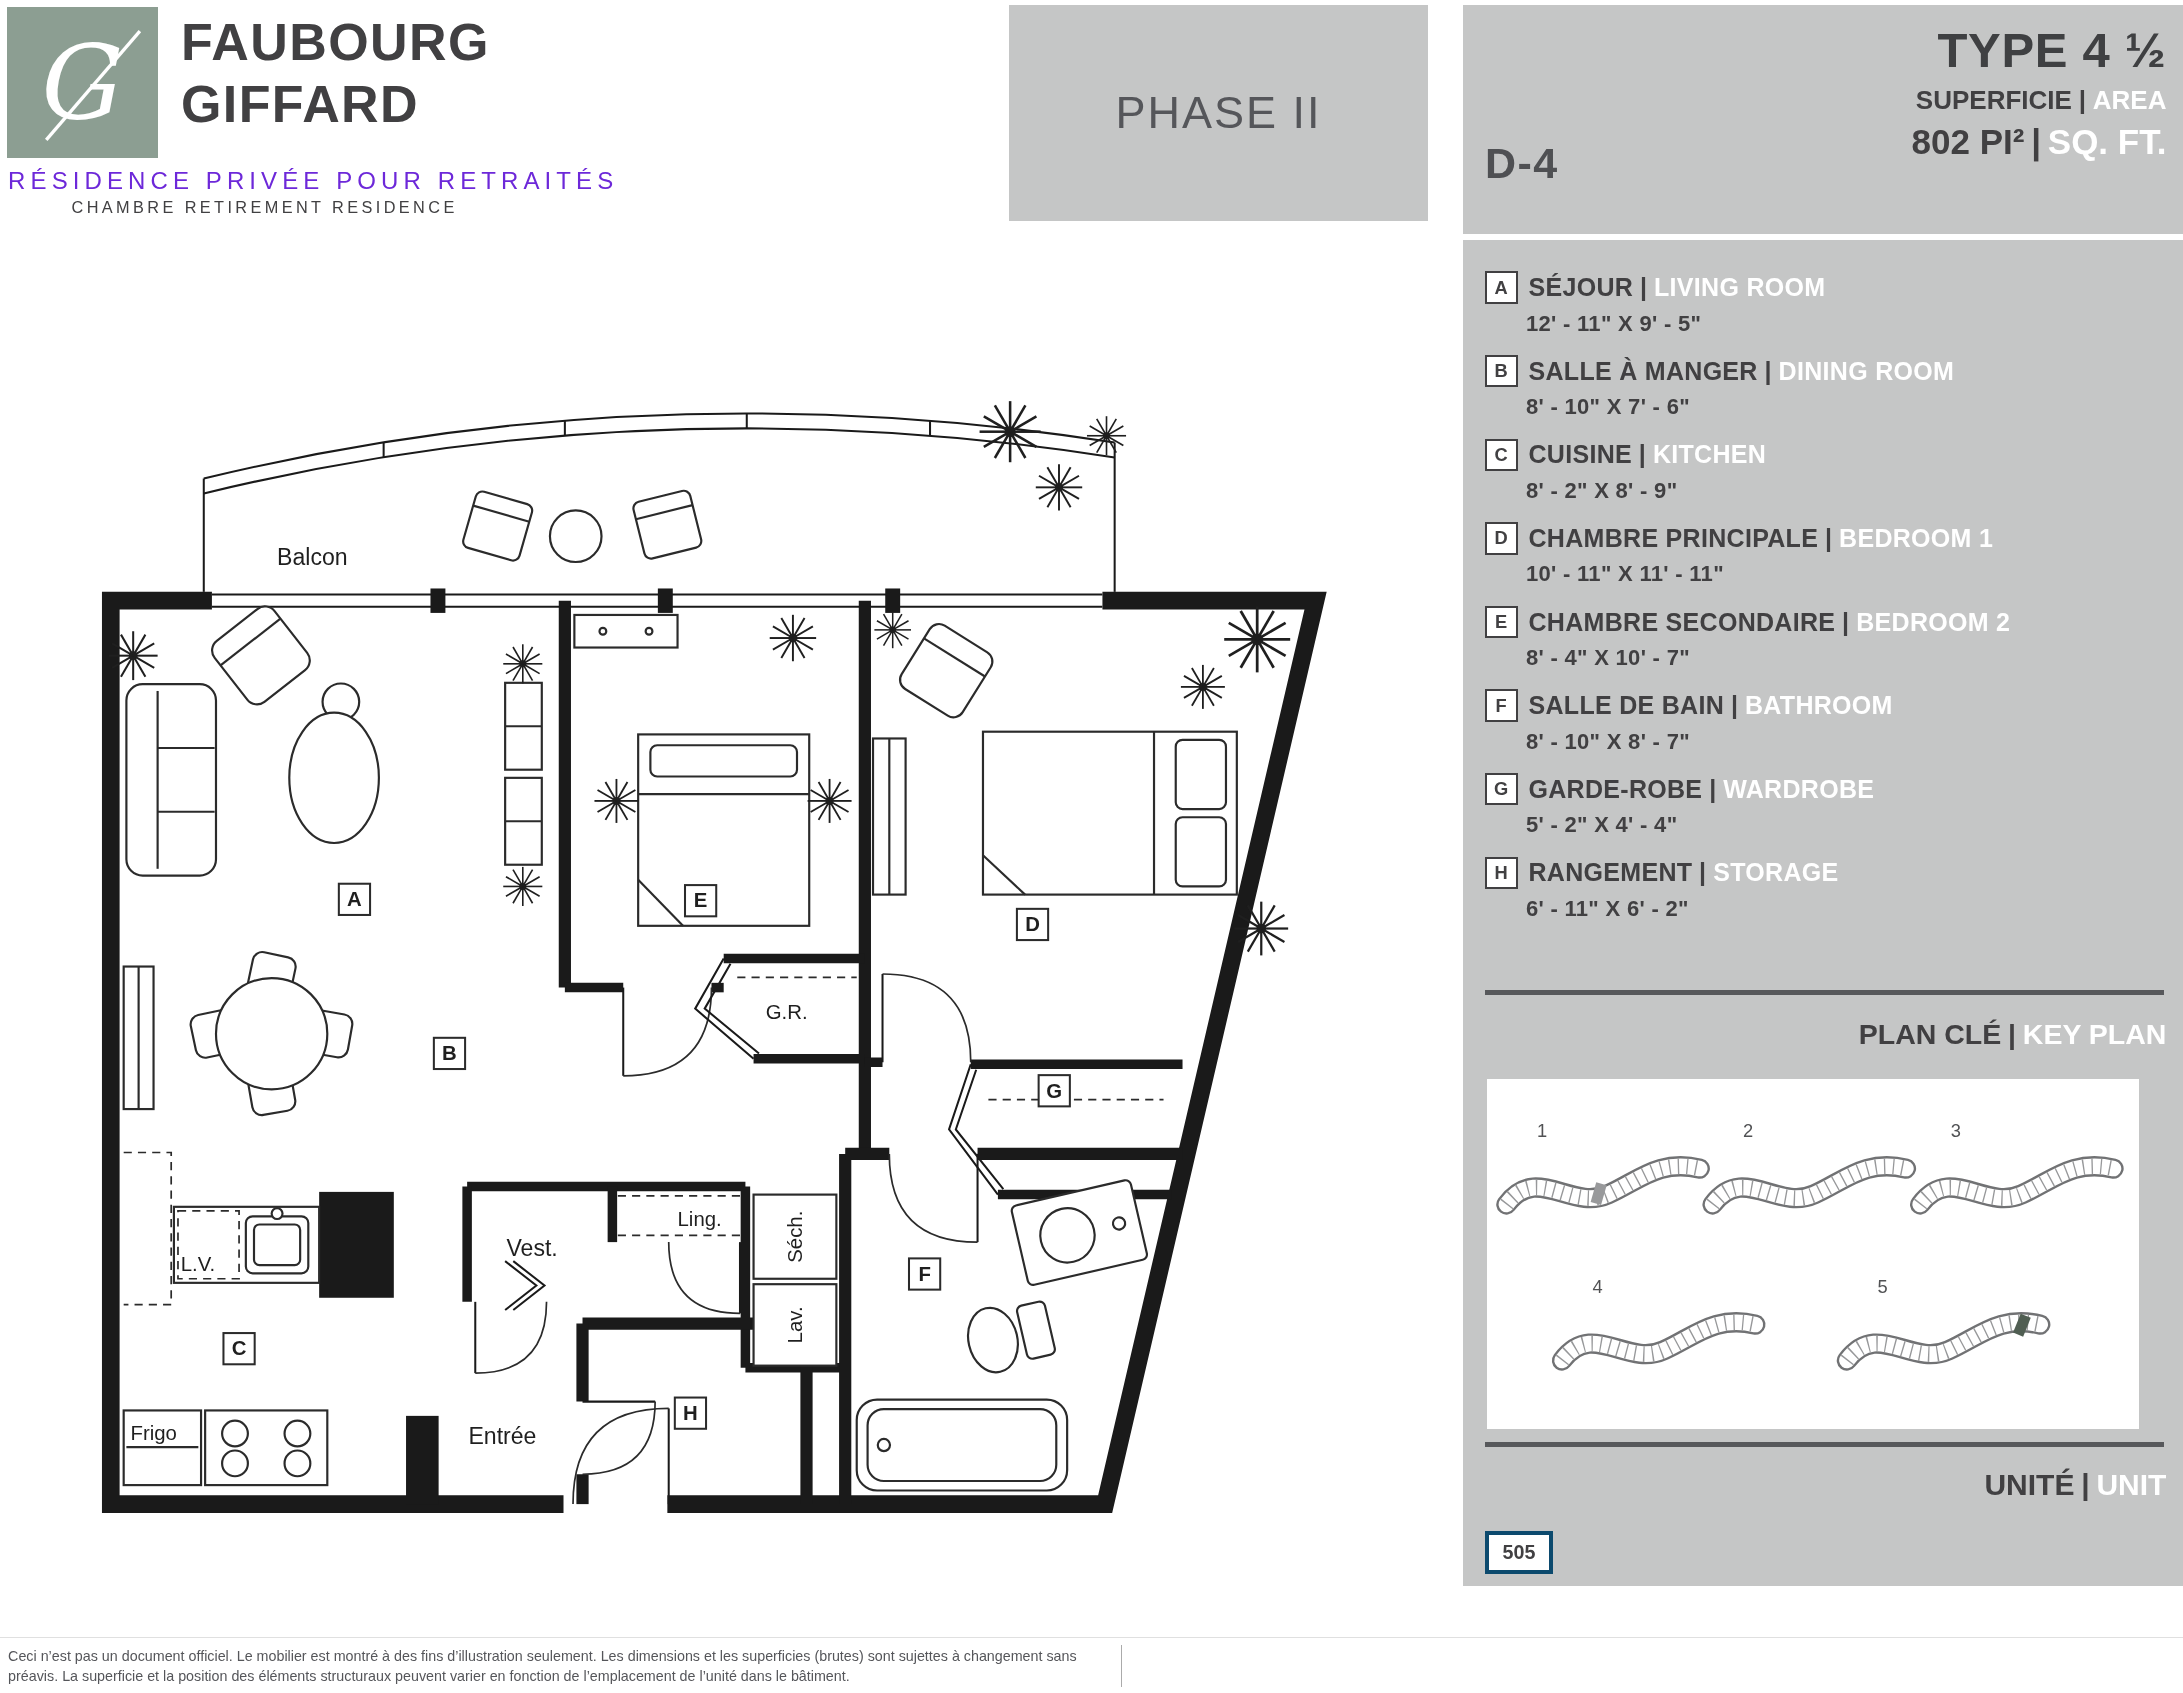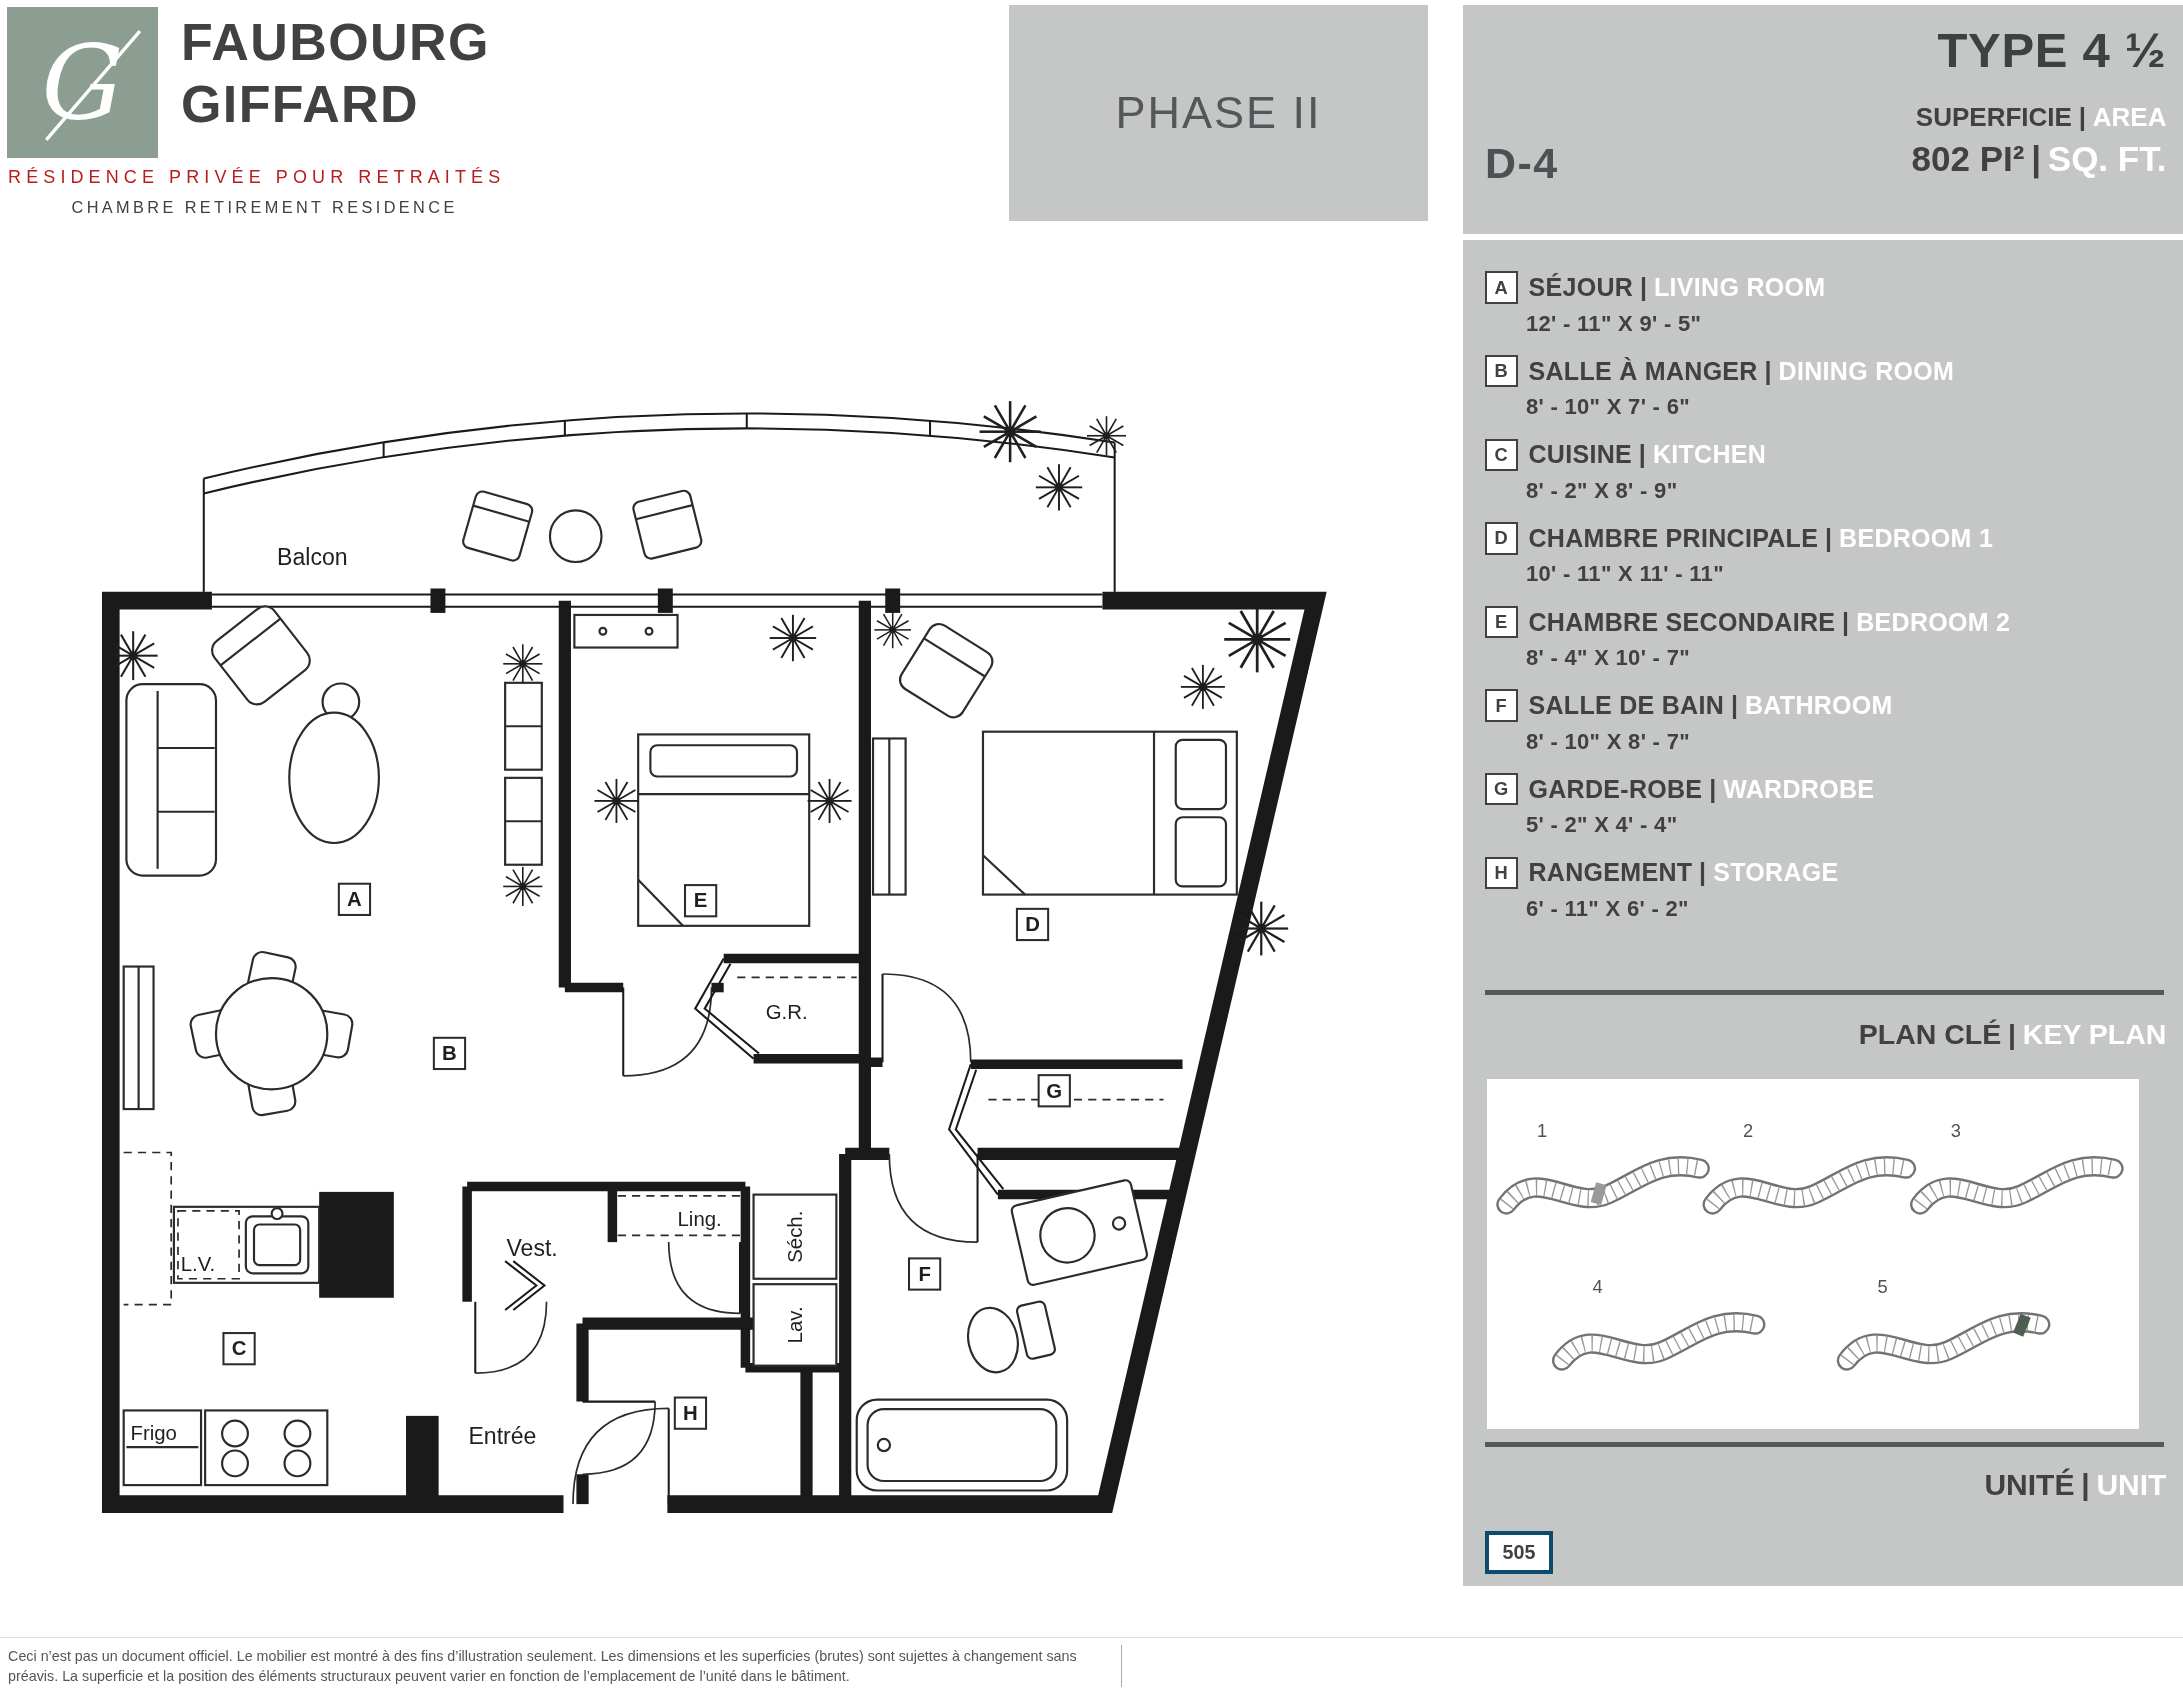--- a/index.html
+++ b/index.html
@@ -4,31 +4,31 @@
 <style>
   html,body{margin:0;padding:0;}
   body{
     width:2183px;height:1693px;position:relative;overflow:hidden;
     background:#ffffff;color:#414042;
     font-family:"Liberation Sans",sans-serif;
   }
   
   .logo-box{position:absolute;left:6.8px;top:6.8px;width:151px;height:151px;}
   .brand-name{position:absolute;left:181px;top:11px;font-weight:bold;font-size:52px;line-height:62px;letter-spacing:1.4px;color:#414042;}
-  .brand-tag-fr{position:absolute;left:8.1px;top:167px;font-size:18px;letter-spacing:5.1px;color:#b91c1c;white-space:nowrap;}
+  .brand-tag-fr{position:absolute;left:8.1px;top:167px;font-size:24px;letter-spacing:5.1px;color:#6d28d9;white-space:nowrap;}
   .brand-tag-en{position:absolute;left:8.1px;top:198px;width:513px;text-align:center;font-size:16.3px;letter-spacing:3.4px;color:#414042;white-space:nowrap;}
   
   .phase-box{position:absolute;left:1009px;top:5.4px;width:419px;height:216px;background:#c5c6c6;
     display:flex;align-items:center;justify-content:center;font-size:45px;letter-spacing:2px;color:#55565a;}
   
   .panel{position:absolute;left:1463px;top:5.4px;width:721px;height:1581px;background:#c5c6c6;}
   .unit-code{position:absolute;left:22px;top:134px;font-size:43px;font-weight:bold;letter-spacing:1.4px;color:#4f5053;}
   .type-block{position:absolute;right:17.6px;top:16.3px;text-align:right;}
   .type-title{font-size:49px;font-weight:bold;letter-spacing:0.7px;color:#3f4042;}
-  .area-label{margin-top:24px;font-size:26px;font-weight:bold;color:#414042;}
+  .area-label{margin-top:7px;font-size:26px;font-weight:bold;color:#414042;}
   .area-value{margin-top:6.8px;font-size:35px;font-weight:bold;color:#414042;}
   .white{color:#ffffff;}
   .sep{margin:0 6.8px;color:#414042;font-weight:bold;}
   .rule-white{position:absolute;left:0;top:229px;width:100%;height:5.4px;background:#ffffff;}
   .legend{position:absolute;left:22px;top:266px;right:17.6px;}
   .l-item{margin-bottom:18.3px;}
   .l-row1{display:flex;align-items:center;font-size:25px;font-weight:bold;color:#414042;letter-spacing:0.3px;}
   .l-box{width:28.5px;height:28.5px;background:#ffffff;border:2px solid #414042;display:flex;align-items:center;justify-content:center;
     font-size:18.3px;font-weight:bold;color:#414042;flex:none;margin-right:11px;}
   .l-dim{margin:6.8px 0 0 41px;font-size:22px;font-weight:600;color:#414042;letter-spacing:0.3px;}

